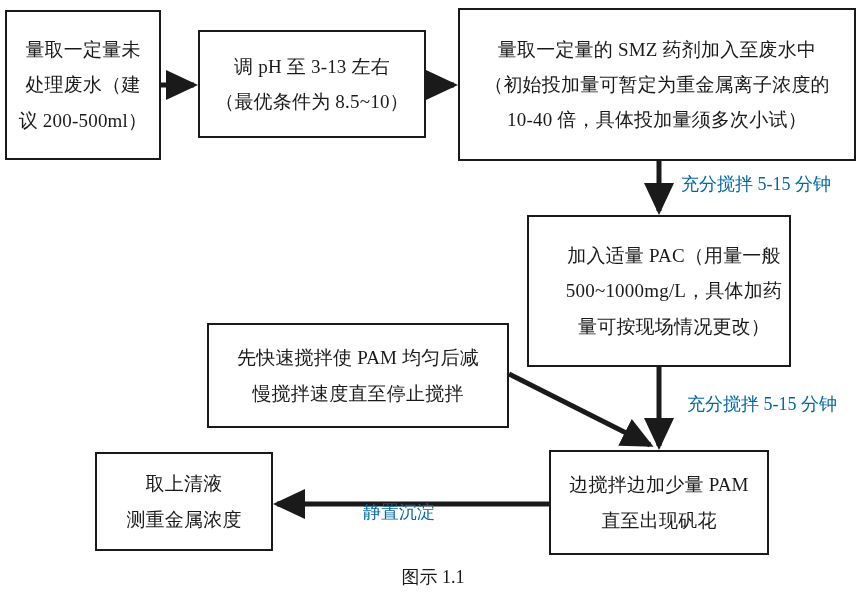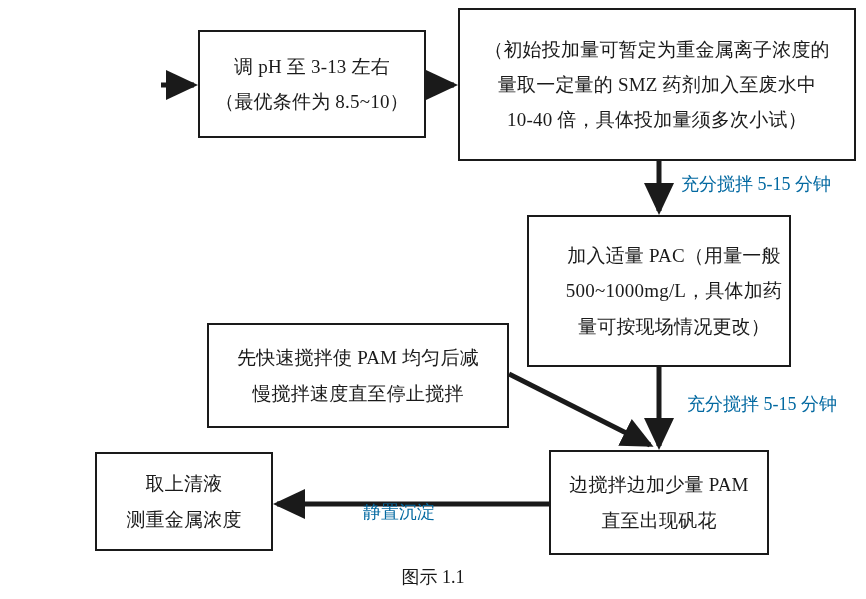--- a/index.html
+++ b/index.html
@@ -87,29 +87,34 @@
 
     <line x1="659" y1="161" x2="659" y2="211" stroke="#1a1a1a" stroke-width="5" marker-end="url(#arrowhead)"></line>
 
     <line x1="659" y1="367" x2="659" y2="446" stroke="#1a1a1a" stroke-width="5" marker-end="url(#arrowhead)"></line>
 
     <line x1="509" y1="374" x2="650" y2="445" stroke="#1a1a1a" stroke-width="5" marker-end="url(#arrowhead)"></line>
 
     <line x1="549" y1="504" x2="277" y2="504" stroke="#1a1a1a" stroke-width="5" marker-end="url(#arrowhead)"></line>
   </svg>
 
+  <div class="node" id="node-intake">
+    <span class="ln">量取一定量未</span>
+    <span class="ln">处理废水（建</span>
+    <span class="ln">议 200-500ml）</span>
+  </div>
 
   <div class="node" id="node-ph">
     <span class="ln">调 pH 至 3-13 左右</span>
     <span class="ln">（最优条件为 8.5~10）</span>
   </div>
 
   <div class="node" id="node-smz">
+    <span class="ln">量取一定量的 SMZ 药剂加入至废水中</span>
     <span class="ln">（初始投加量可暂定为重金属离子浓度的</span>
-    <span class="ln">量取一定量的 SMZ 药剂加入至废水中</span>
     <span class="ln">10-40 倍，具体投加量须多次小试）</span>
   </div>
 
   <div class="node" id="node-pac">
     <span class="ln">加入适量 PAC（用量一般</span>
     <span class="ln">500~1000mg/L，具体加药</span>
     <span class="ln">量可按现场情况更改）</span>
   </div>
 
   <div class="node" id="node-pamstir">

